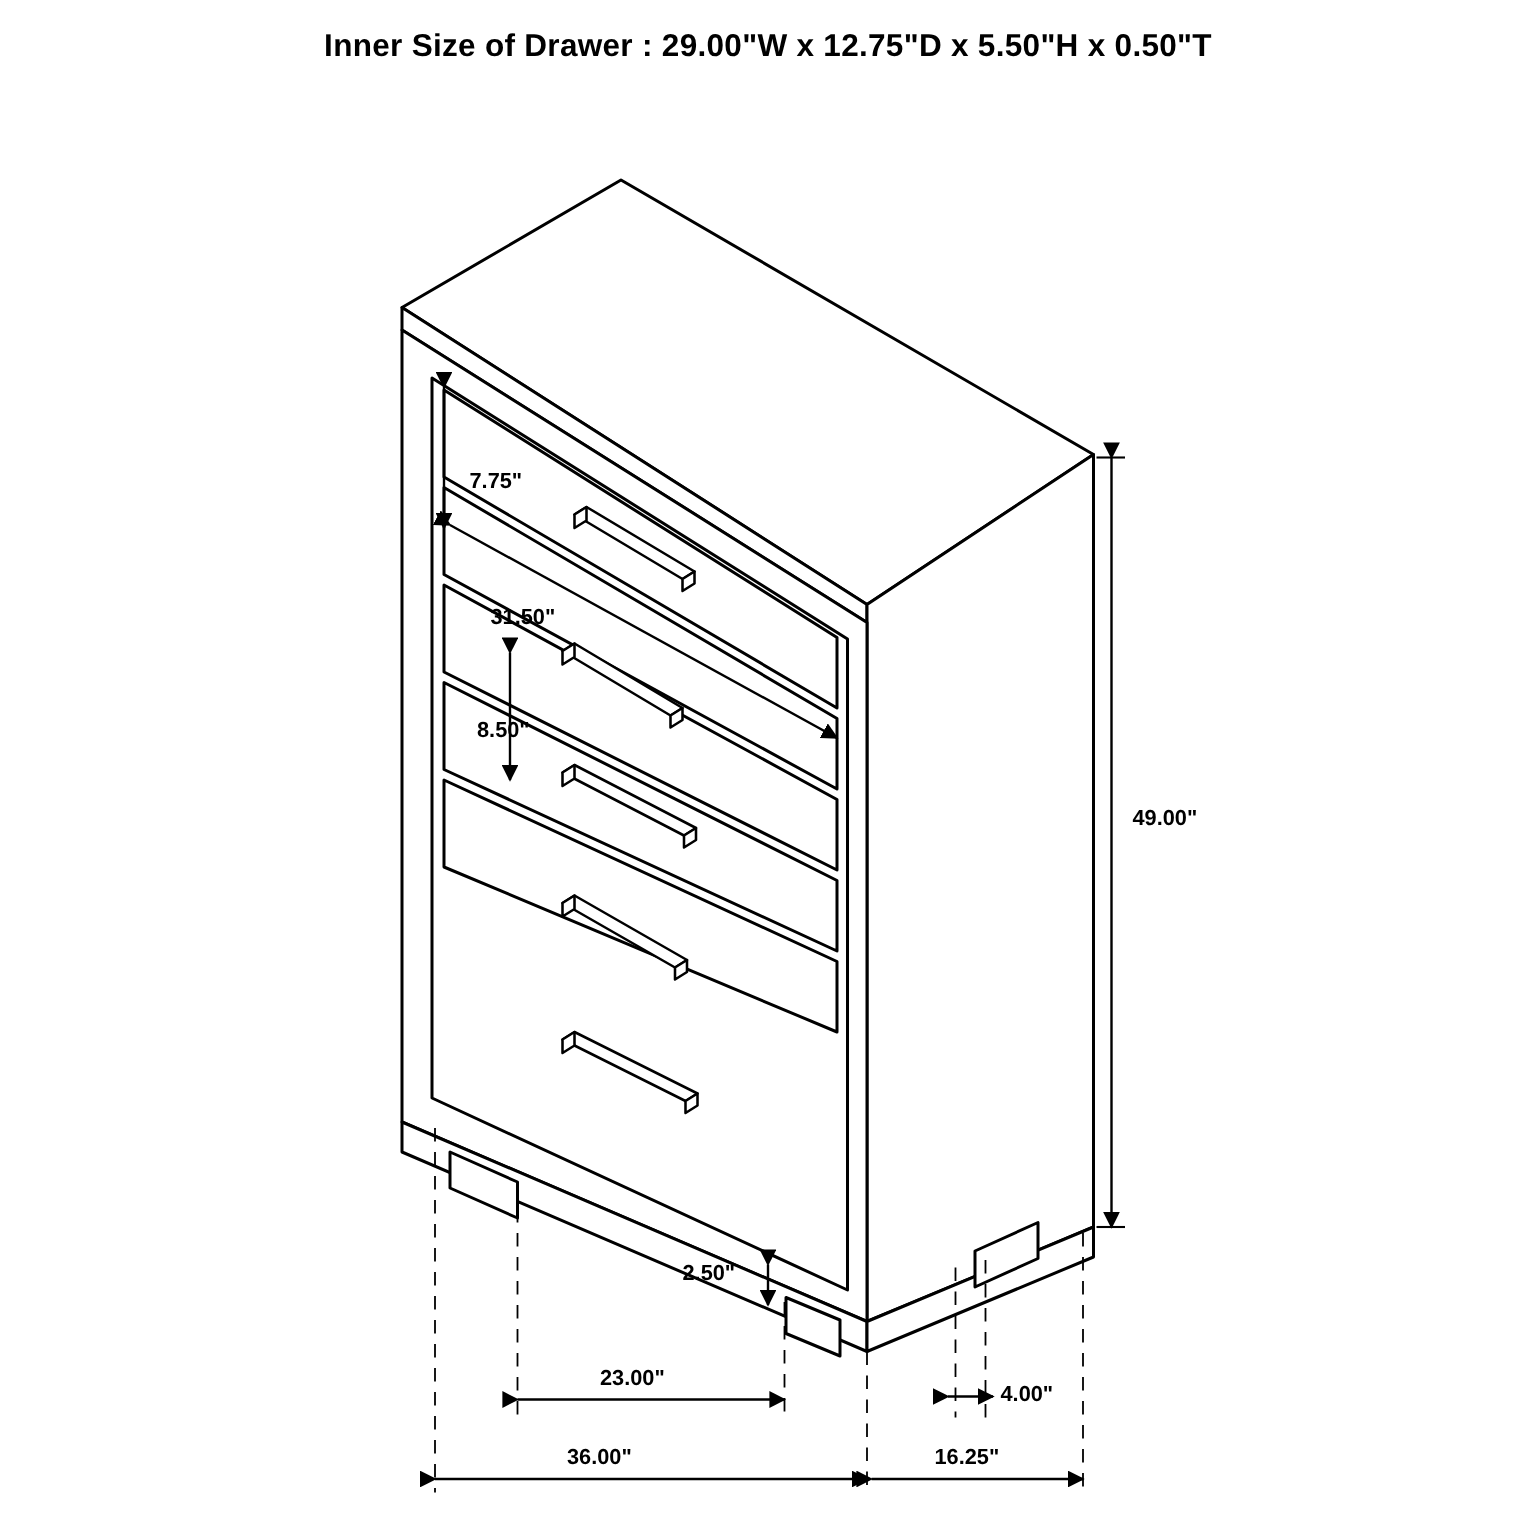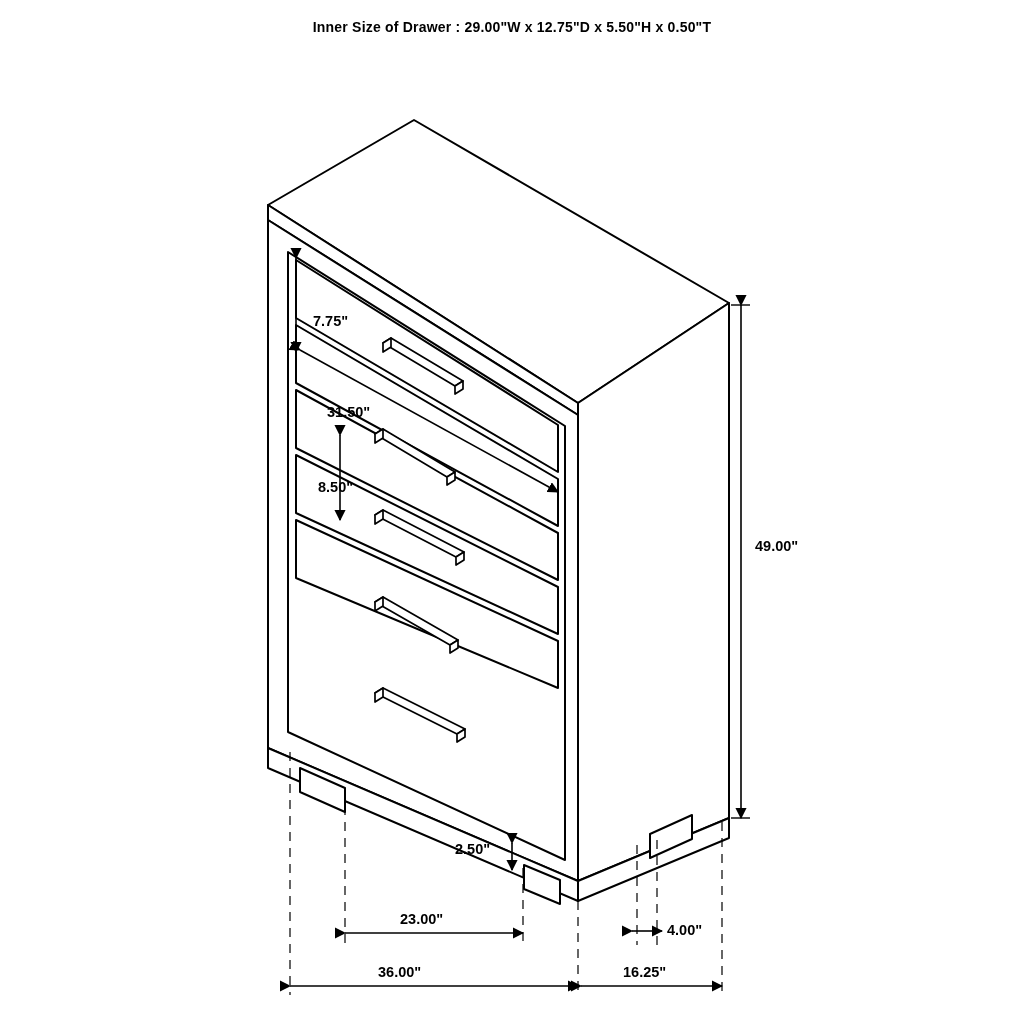--- a/index.html
+++ b/index.html
@@ -19,21 +19,21 @@
     position: relative;
     width: 1024px;
     height: 1024px;
   }
   .title {
     position: absolute;
     top: 19px;
     left: 0;
     width: 1024px;
     text-align: center;
-    font-size: 14px;
+    font-size: 21px;
     font-weight: bold;
     letter-spacing: 0.2px;
   }
   svg.diagram {
     position: absolute;
     top: 0;
     left: 0;
     width: 1024px;
     height: 1024px;
   }

